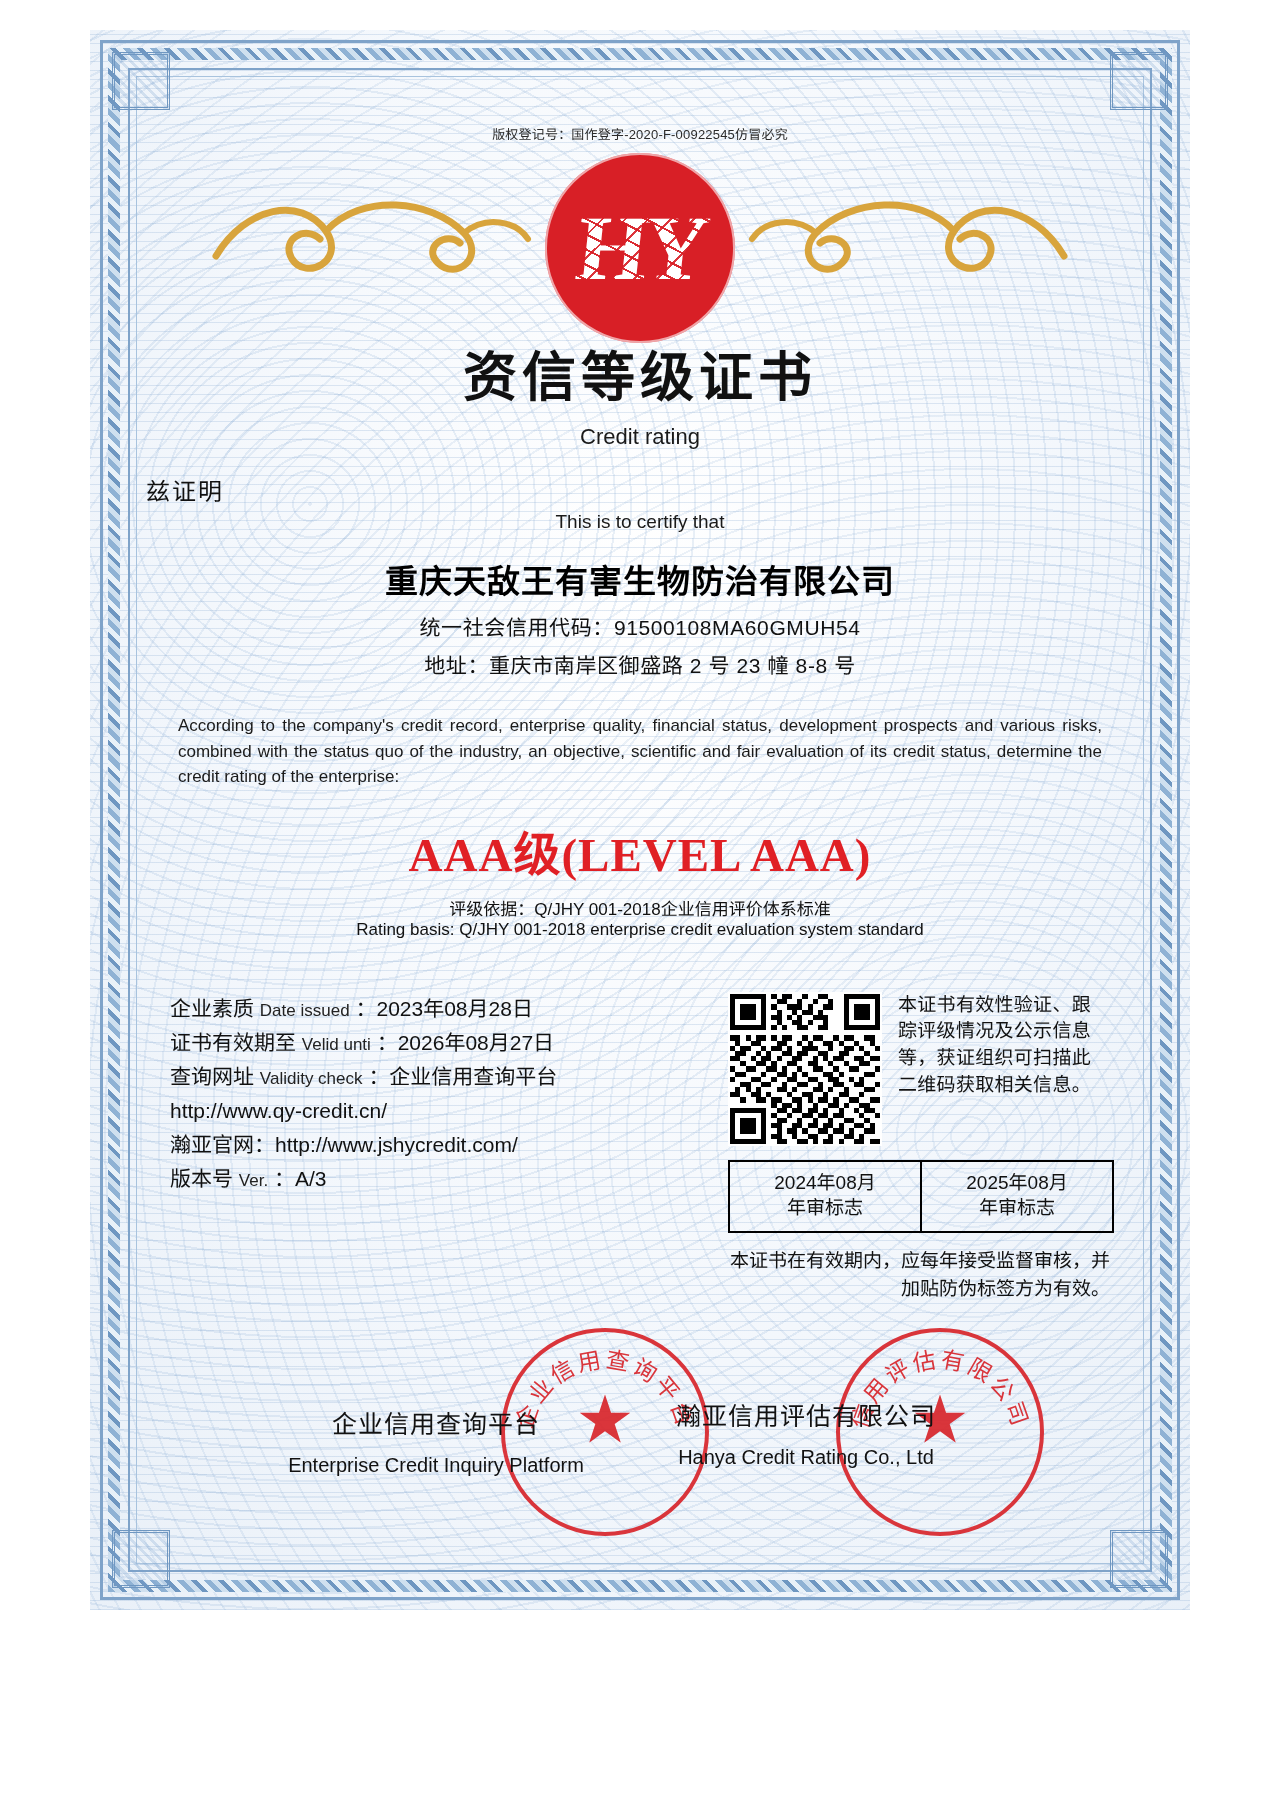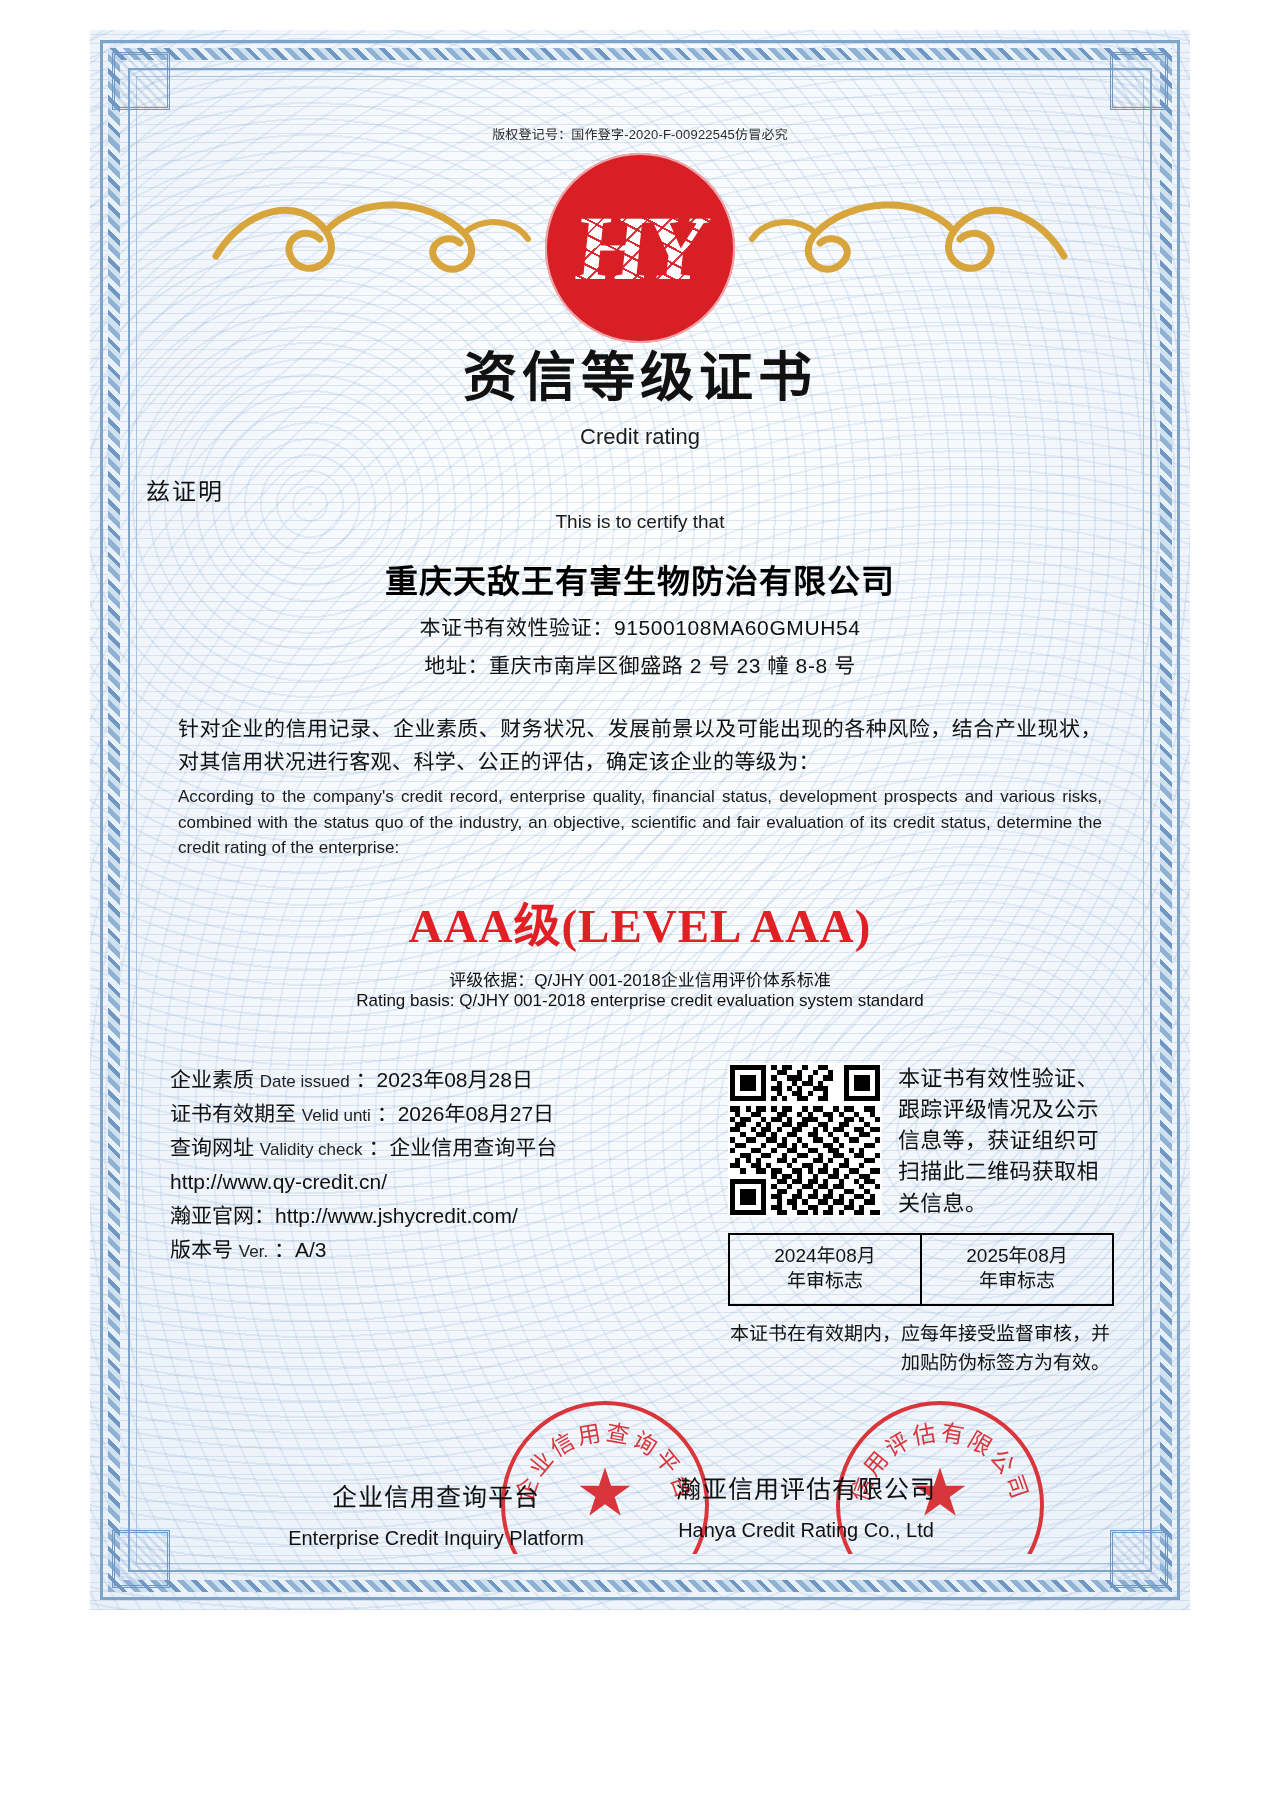--- a/index.html
+++ b/index.html
@@ -250,21 +250,21 @@
     gap: 16px;
   }
   .qr {
     width: 150px;
     height: 150px;
     flex: none;
     background: #fff;
     padding: 2px;
   }
   .qr-note {
-    font-size: 22px;
+    font-size: 19px;
     line-height: 1.42;
     color: #111;
     letter-spacing: .3px;
   }
   .stamp-boxes {
     display: flex;
     margin-top: 14px;
     border: 2px solid #000;
     width: 100%;
   }
@@ -363,25 +363,24 @@
       </div>
     </div>
 
     <div class="title-cn">资信等级证书</div>
     <div class="title-en">Credit rating</div>
 
     <div class="certify-cn">兹证明</div>
     <div class="certify-en">This is to certify that</div>
 
     <div class="company">重庆天敌王有害生物防治有限公司</div>
-    <div class="code">本证书有效性验证：91500108MA60GMUH54</div>
+    <div class="code">统一社会信用代码：91500108MA60GMUH54</div>
     <div class="address">地址：重庆市南岸区御盛路 2 号 23 幢 8-8 号</div>
 
     <div class="body-block">
-      <div class="body-cn">针对企业的信用记录、企业素质、财务状况、发展前景以及可能出现的各种风险，结合产业现状，对其信用状况进行客观、科学、公正的评估，确定该企业的等级为：</div>
       <div class="body-en">According to the company's credit record, enterprise quality, financial status, development prospects and various risks, combined with the status quo of the industry, an objective, scientific and fair evaluation of its credit status, determine the credit rating of the enterprise:</div>
     </div>
 
     <div class="level">AAA级(LEVEL AAA)</div>
     <div class="basis-cn">评级依据：Q/JHY 001-2018企业信用评价体系标准</div>
     <div class="basis-en">Rating basis: Q/JHY 001-2018 enterprise credit evaluation system standard</div>
 
     <div class="details-row">
       <div class="details-left">
         <div>

